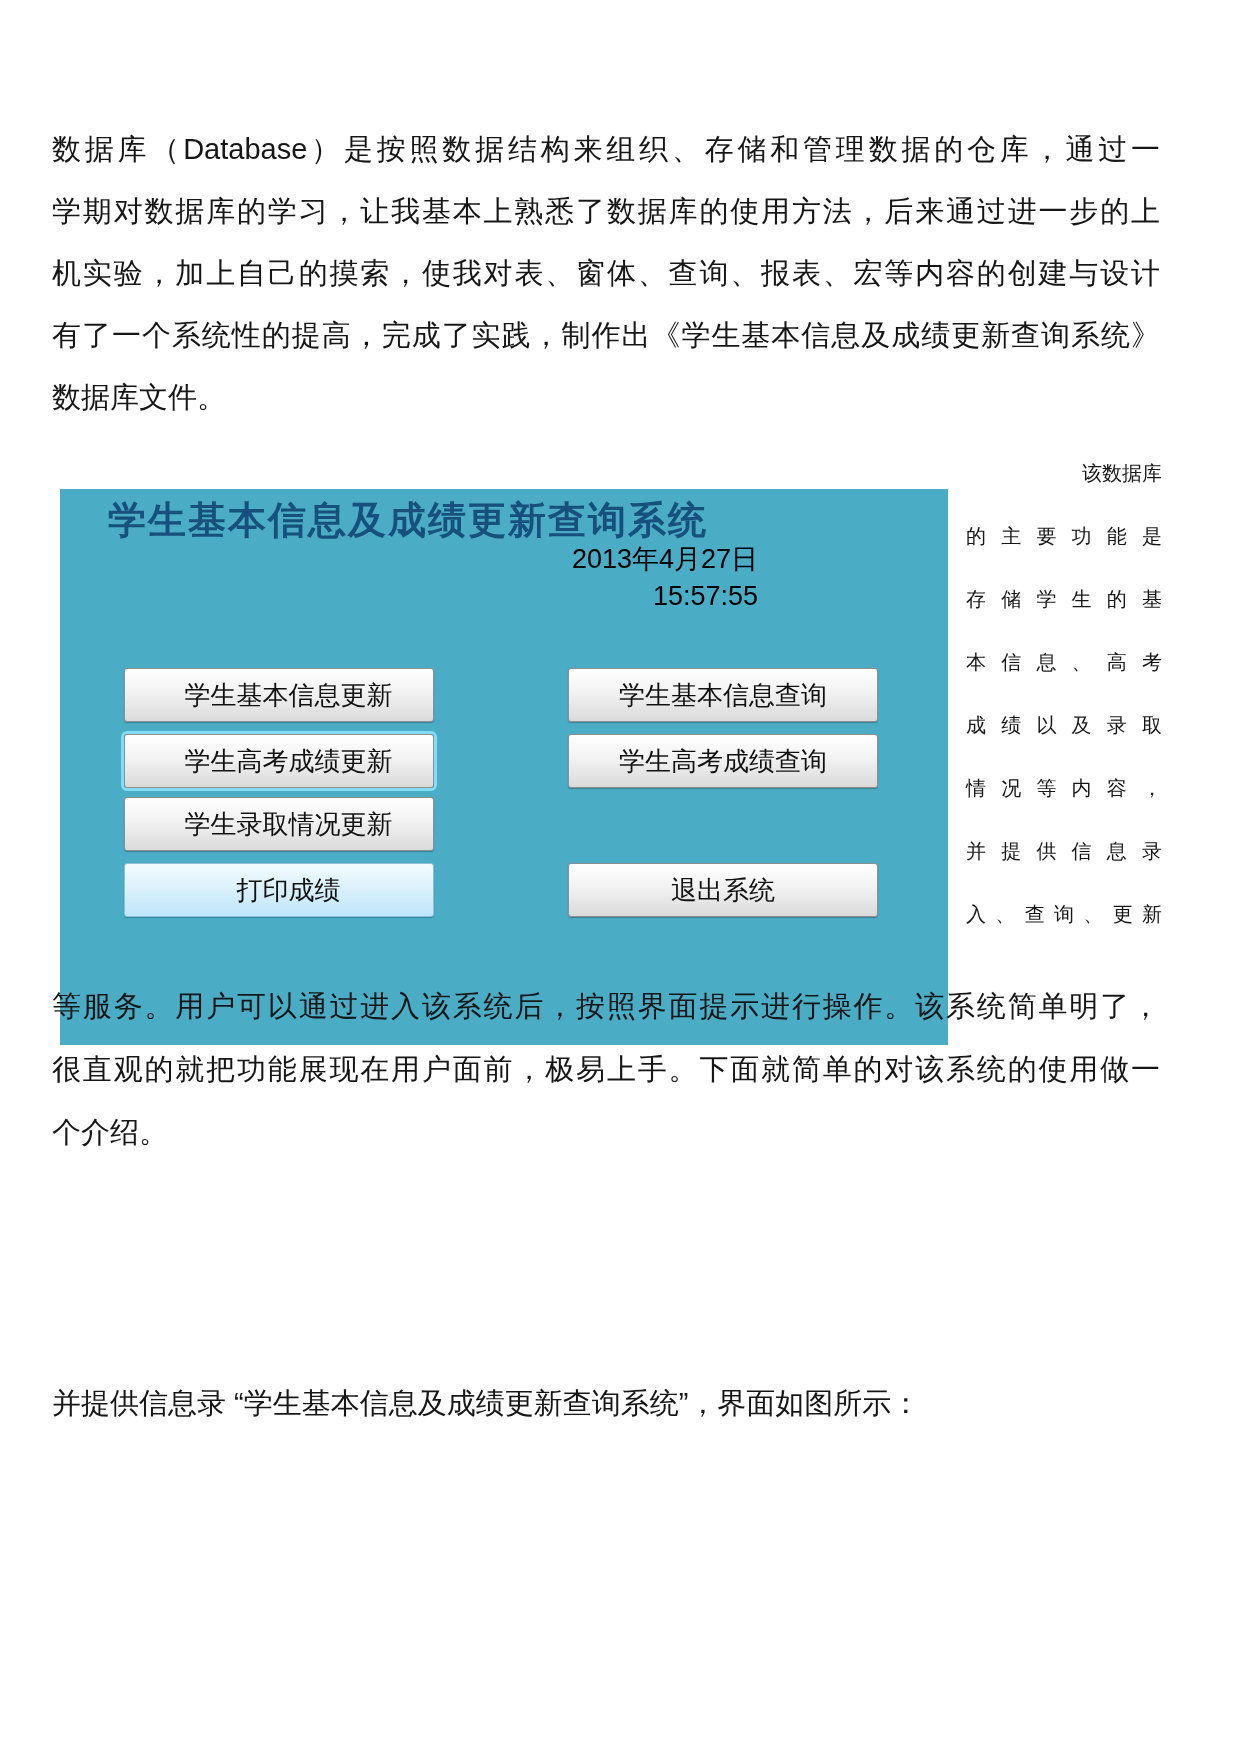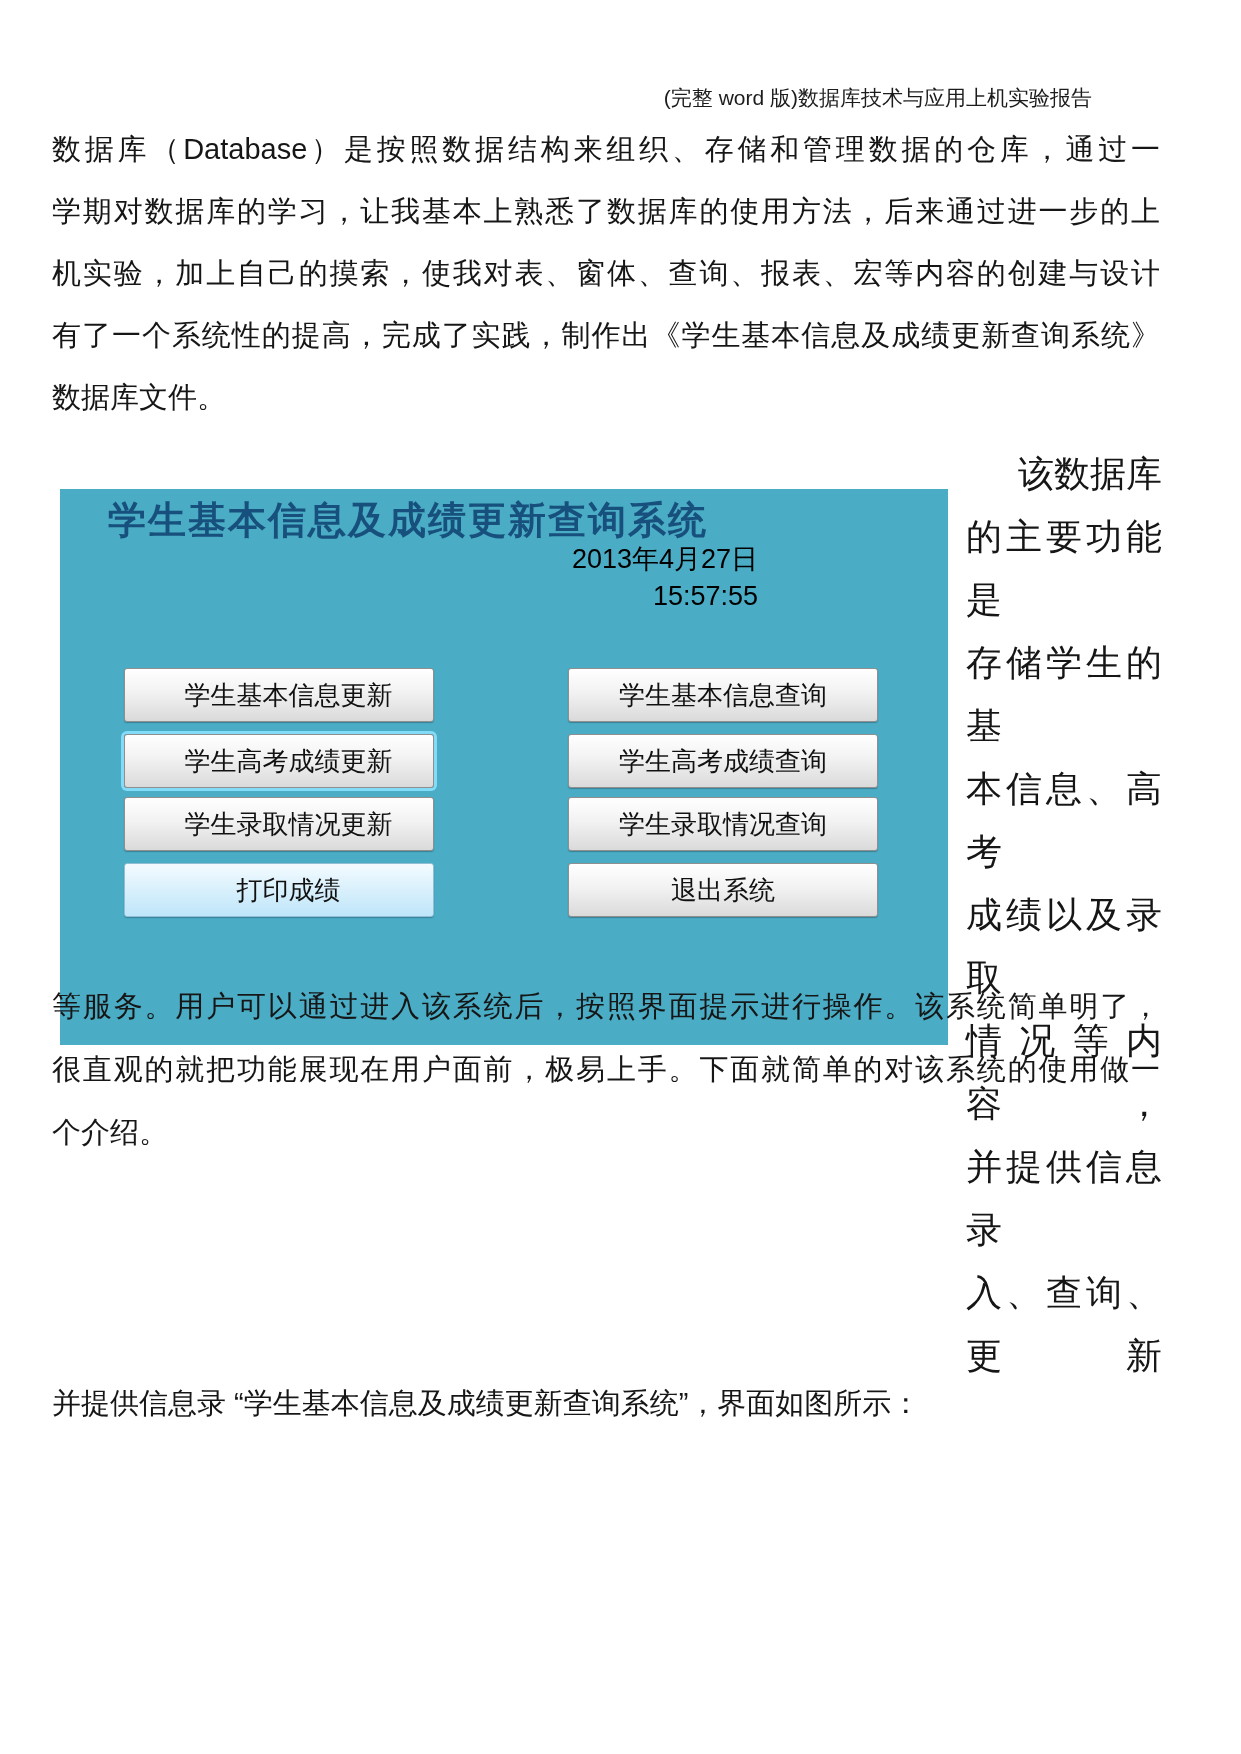--- a/index.html
+++ b/index.html
@@ -13,21 +13,21 @@
     text-align:right; font-size:21px; color:#1c1c1c;
   }
   .para { position:absolute; left:52px; width:1108px; font-size:29px; line-height:62px; }
   .para .ln { display:block; width:100%; }
   .jl { text-align:justify; text-align-last:justify; }
   #para1 { top:118px; }
   #para2 { top:975px; line-height:63px; }
   #para3 { top:1372px; }
   .side-col {
     position:absolute; left:966px; top:442px; width:196px;
-    font-size:36px; line-height:63px; color:#161616;
+    font-size:20px; line-height:63px; color:#161616;
   }
   .side-col .ln { display:block; width:100%; }
   .rl { text-align:right; }
   
   .shot {
     position:absolute; left:60px; top:489px; width:888px; height:556px;
     background:#4aacc5;
   }
   .shot-title {
     position:absolute; left:48px; top:6px; font-size:38px; font-weight:bold;
@@ -52,21 +52,20 @@
   }
   .col-l { left:64px;padding-left:19px; }
   .col-r { left:508px; }
   .row0 { top:179px; } .row1 { top:245px; } .row2 { top:308px; } .row3 { top:374px; }
 </style>
 </head>
 <body>
 
 <div class="page">
 
-  <div class="doc-header">(完整 word 版)数据库技术与应用上机实验报告</div>
 
   <div class="para" id="para1">
     <span class="ln jl">数据库（Database）是按照数据结构来组织、存储和管理数据的仓库，通过一</span>
     <span class="ln jl">学期对数据库的学习，让我基本上熟悉了数据库的使用方法，后来通过进一步的上</span>
     <span class="ln jl">机实验，加上自己的摸索，使我对表、窗体、查询、报表、宏等内容的创建与设计</span>
     <span class="ln jl">有了一个系统性的提高，完成了实践，制作出《学生基本信息及成绩更新查询系统》</span>
     <span class="ln">数据库文件。</span>
   </div>
 
   <div class="shot">
@@ -76,21 +75,20 @@
       <div>15:57:55</div>
     </div>
 
     <div class="btn col-l row0">学生基本信息更新</div>
     <div class="btn focus col-l row1">学生高考成绩更新</div>
     <div class="btn col-l row2">学生录取情况更新</div>
     <div class="btn blue col-l row3">打印成绩</div>
 
     <div class="btn col-r row0">学生基本信息查询</div>
     <div class="btn col-r row1">学生高考成绩查询</div>
-    <div class="btn col-r row2">学生录取情况查询</div>
     <div class="btn col-r row3">退出系统</div>
   </div>
 
   <div class="side-col">
     <span class="ln rl">该数据库</span>
     <span class="ln jl">的主要功能是</span>
     <span class="ln jl">存储学生的基</span>
     <span class="ln jl">本信息、高考</span>
     <span class="ln jl">成绩以及录取</span>
     <span class="ln jl">情况等内容，</span>

